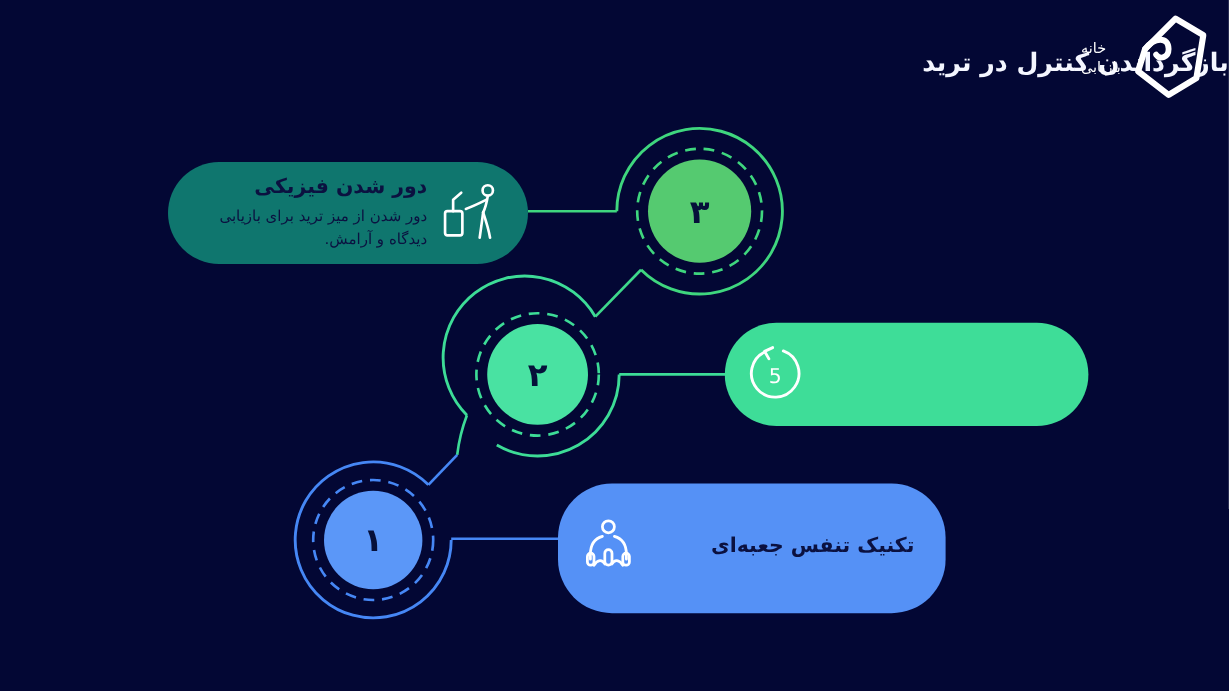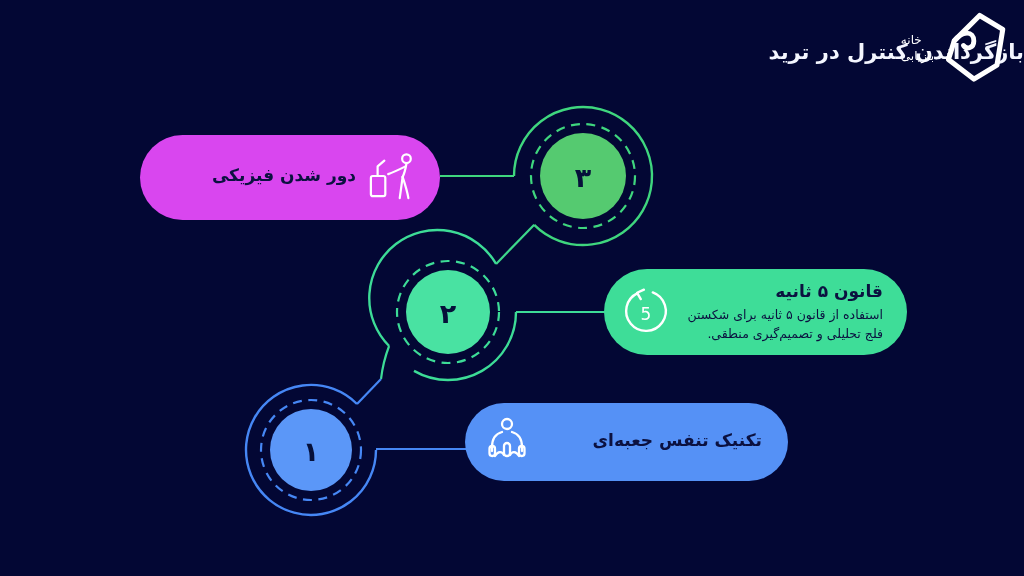--- a/index.html
+++ b/index.html
@@ -33,30 +33,30 @@
   .card {
     position:absolute; display:flex; align-items:center;
     color:#0b1140;
   }
   .card .txt { flex:1 1 auto; text-align:right; }
   .card .txt h3 { font-size:17px; font-weight:700; margin-bottom:5px; }
   .card .txt p  { font-size:12.5px; line-height:1.5; font-weight:400; }
   .card .ico { flex:0 0 auto; position:relative; }
   .card-1 {
     left:140px; top:135px; width:300px; height:85px;
-    background:#d946ef; border-radius:43px; padding:10px 22px 10px 26px;
+    background:#0f766e; border-radius:43px; padding:10px 22px 10px 26px;
     flex-direction:row; gap:12px;
   }
   .card-2 {
     left:604px; top:269px; width:303px; height:86px;
     background:#3edd98; border-radius:43px; padding:10px 24px 10px 18px;
     gap:12px;
   }
   .card-3 {
-    left:465px; top:403px; width:323px; height:78px;
+    left:465px; top:403px; width:323px; height:108px;
     background:#5591f6; border-radius:45px; padding:10px 26px 10px 18px;
     gap:12px;
     justify-content:flex-end;
   }
   .icon-5-label {
     position:absolute; inset:0; display:flex; align-items:center; justify-content:center;
     color:#ffffff; font-size:17px; padding-top:3px;
   }
 </style>
 </head>
@@ -100,20 +100,21 @@
     </svg>
   </div>
 
   <div class="node-number" style="left:583px; top:177px;">۳</div>
   <div class="node-number" style="left:448px; top:313px;">۲</div>
   <div class="node-number" style="left:311px; top:451px;">۱</div>
 
   <div class="card card-1">
     <div class="txt" dir="rtl">
       <h3>دور شدن فیزیکی</h3>
+      <p>دور شدن از میز ترید برای بازیابی دیدگاه و آرامش.</p>
     </div>
     <div class="ico">
       <svg width="50" height="52" viewBox="0 0 52 54" fill="none" stroke="#ffffff" stroke-width="2.3" stroke-linecap="round" stroke-linejoin="round">
         <rect x="3" y="27" width="15" height="21" rx="2"></rect>
         <path d="M10 27 L10 17 L17 11"></path>
         <circle cx="40" cy="9" r="4.5"></circle>
         <path d="M40 14 C39 20 38 24 36 28"></path>
         <path d="M39 17 C33 20 27 23 21 25"></path>
         <path d="M36 28 C35 36 34 43 33 50"></path>
         <path d="M36 28 C39 37 41 44 42 50"></path>
@@ -121,24 +122,20 @@
     </div>
   </div>
 
   <div class="card card-2">
     <div class="ico">
       <svg width="48" height="48" viewBox="0 0 46 46" fill="none" stroke="#ffffff" stroke-width="2.3" stroke-linecap="round" stroke-linejoin="round">
         <path d="M 29.5 6.2 A 19 19 0 1 1 15 6.8"></path>
         <path d="M 21 3.5 L 14.5 6.5 L 18 12.5"></path>
       </svg>
       <span class="icon-5-label">5</span>
-    </div>
-    <div class="txt" dir="rtl">
-      <h3>قانون ۵ ثانیه</h3>
-      <p>استفاده از قانون ۵ ثانیه برای شکستن فلج تحلیلی و تصمیم‌گیری منطقی.</p>
     </div>
   </div>
 
   <div class="card card-3">
     <div class="ico">
       <svg width="48" height="46" viewBox="0 0 48 46" fill="none" stroke="#ffffff" stroke-width="2.3" stroke-linecap="round" stroke-linejoin="round">
         <circle cx="24" cy="7" r="5"></circle>
         <path d="M19 15 C12 17 9 23 9 30 L9 34"></path>
         <path d="M29 15 C36 17 39 23 39 30 L39 34"></path>
         <rect x="6.5" y="29" width="5.5" height="10" rx="2.7"></rect>

